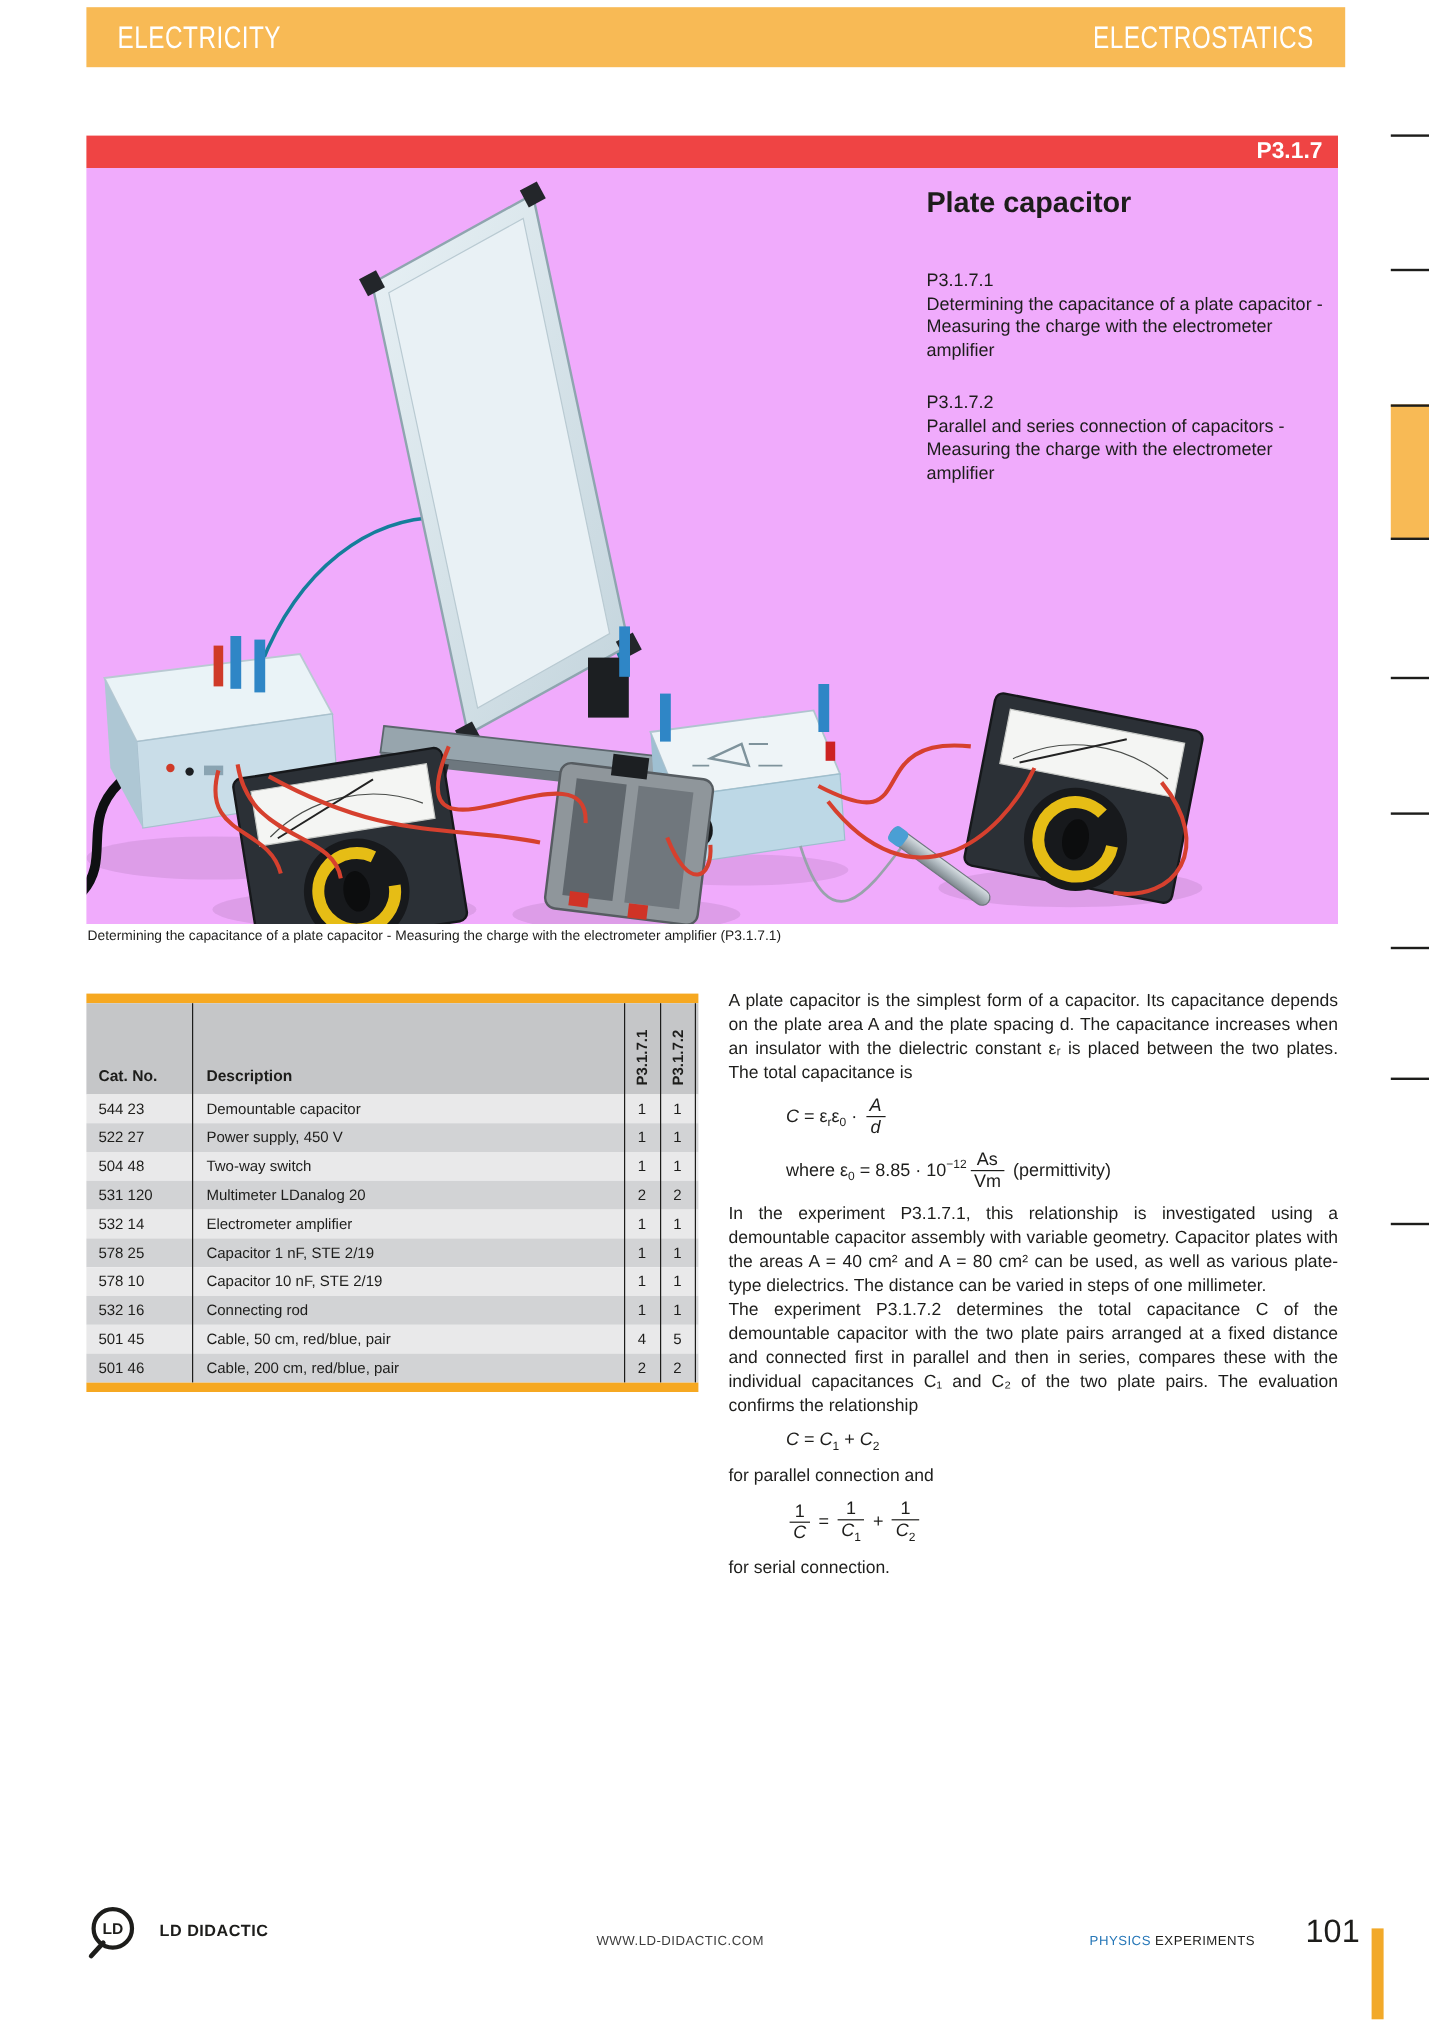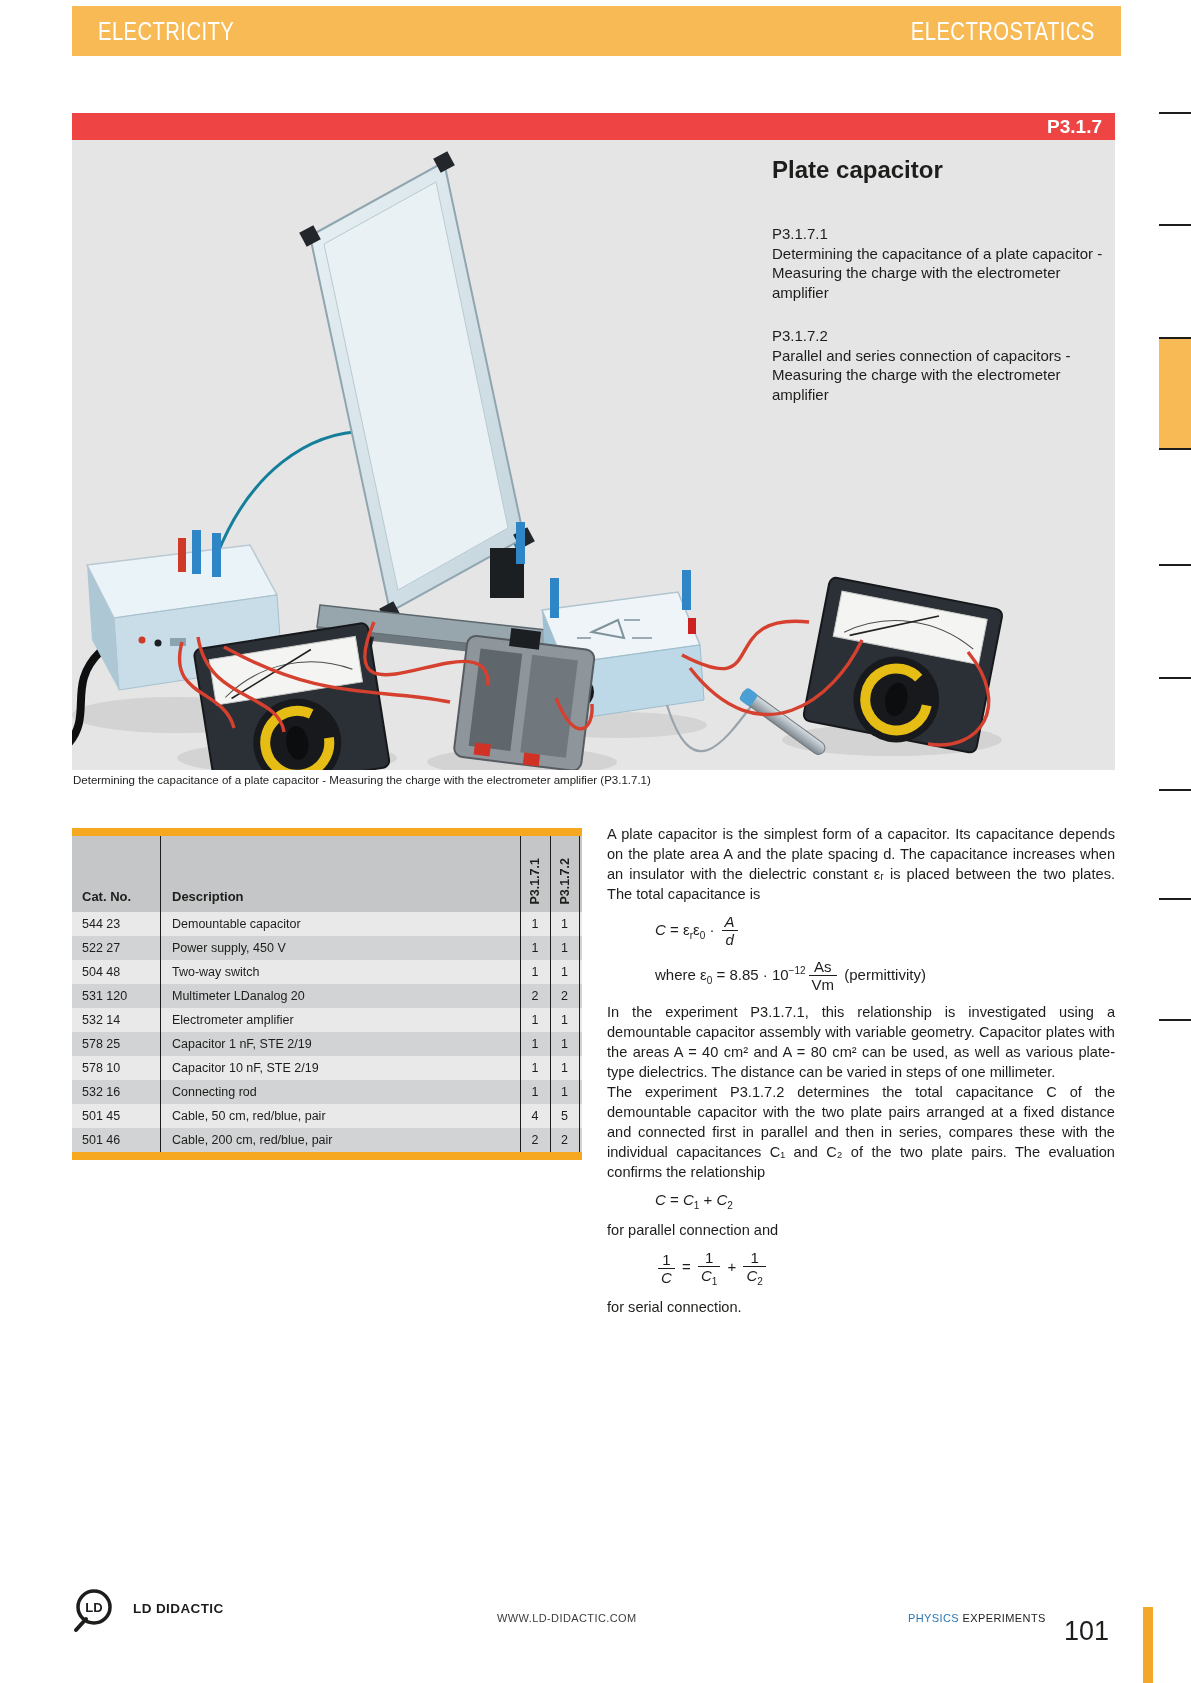--- a/index.html
+++ b/index.html
@@ -17,21 +17,21 @@
   #banner .bspan{color:#fff;font-size:26px;letter-spacing:.5px;display:inline-block;transform:scaleX(.78);}
   #banner .bl{transform-origin:left center;}
   #banner .br{transform-origin:right center;}
 
   
   #secbar{left:72px;top:113px;width:1043px;height:27px;background:#ef4444;
     color:#fff;font-weight:bold;font-size:19px;text-align:right;
     line-height:27px;padding-right:13px;box-sizing:border-box;}
 
   
-  #photo{left:72px;top:140px;width:1043px;height:630px;background:#e5e5e5;overflow:hidden;}
+  #photo{left:72px;top:140px;width:1043px;height:630px;background:#f0abfc;overflow:hidden;}
   #photo svg{position:absolute;left:0;top:0;}
   #photo-text{position:absolute;left:700px;top:16px;width:334px;}
   #photo-title{font-size:24px;font-weight:bold;margin:0 0 40px 0;color:#1d1d1b;}
   .exp{margin-bottom:24px;font-size:15px;line-height:19.5px;color:#1d1d1b;}
 
   #caption{left:73px;top:774px;font-size:11.5px;color:#1d1d1b;}
 
   
   #table{left:72px;top:828px;width:510px;}
   .tbar{height:8px;background:#F6A821;}
@@ -72,21 +72,21 @@
   #tab-block{position:absolute;left:1159px;top:337px;width:32px;height:113px;
     background:#F8BA55;border-top:2px solid #1d1d1b;border-bottom:2px solid #1d1d1b;
     box-sizing:border-box;}
 
   
   #logo{left:70px;top:1583px;display:flex;align-items:center;gap:12px;}
   #logo-text{font-weight:bold;font-size:13.5px;letter-spacing:.4px;margin-left:5px;}
   #footer-url{left:497px;top:1612px;font-size:11px;letter-spacing:.4px;color:#3c3c3c;}
   #footer-brand{left:908px;top:1612px;font-size:11px;letter-spacing:.4px;}
   #footer-brand .blue{color:#2878B8;}
-  #page-number{left:1064px;top:1594px;font-size:27px;margin-top:22px;}
+  #page-number{left:1088px;top:1594px;font-size:27px;}
   #footer-bar{left:1143px;top:1607px;width:10px;height:76px;background:#F2A929;}
 </style>
 </head>
 <body>
 
 <div id="banner" class="abs">
   <span class="bspan bl">ELECTRICITY</span>
   <span class="bspan br">ELECTROSTATICS</span>
 </div>
 

